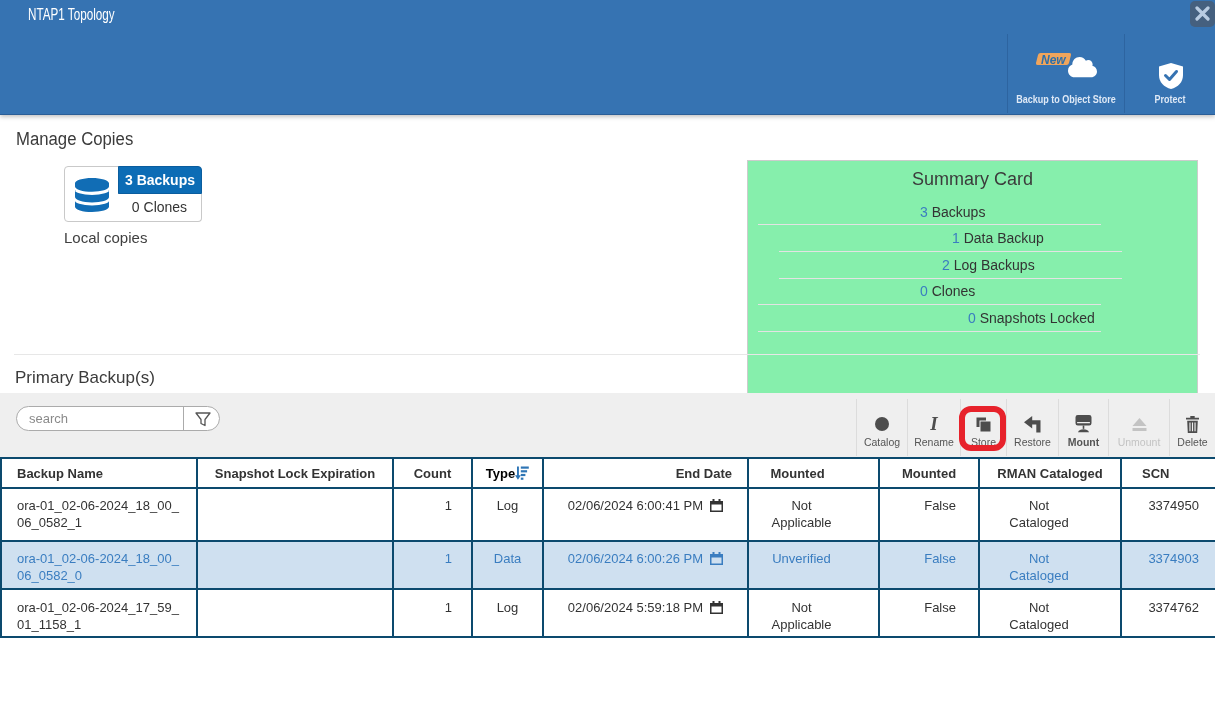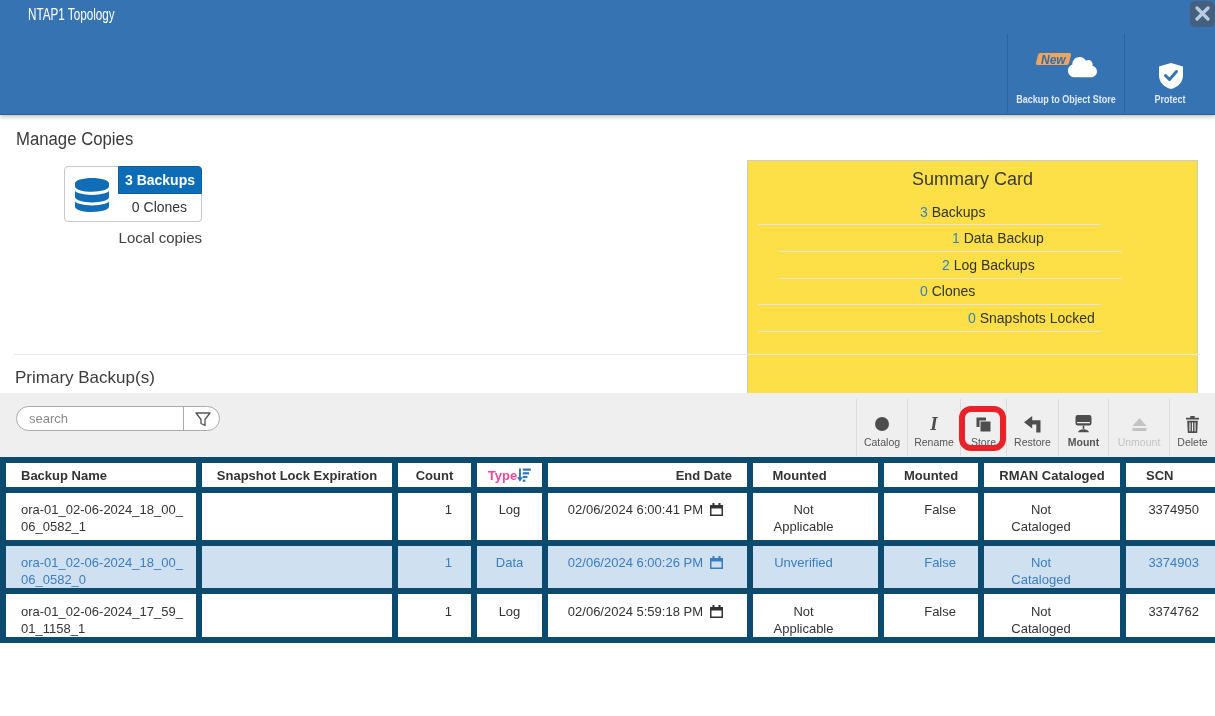--- a/index.html
+++ b/index.html
@@ -11,44 +11,44 @@
 .closebtn svg { position:absolute; left:5px; top:5px; }
 .hacts { position:absolute; right:0; top:34px; height:79px; display:flex; }
 .hact { position:relative; border-left:1px solid #2d64a0; color:#dfe9f6; font-size:11px; font-weight:700; text-align:center; }
 .hact .lbl { position:absolute; bottom:8px; left:0; right:0; white-space:nowrap; font-size:10px; }
 
 .h2 { position:absolute; color:#3b3b3b; font-size:18px; font-weight:400; }
 
 .cc-icon { position:absolute; left:64px; top:166px; width:55px; height:56px; background:#fff; border:1px solid #c9c9c9; border-radius:4px 0 0 4px; }
 .cc-backups { position:absolute; left:118px; top:166px; width:84px; height:28px; background:#0c6cb5; border:1px solid #0a5d9e; border-radius:0 4px 0 0; color:#fff; font-size:14px; font-weight:700; text-align:center; line-height:26px; }
 .cc-clones { position:absolute; left:118px; top:194px; width:84px; height:28px; background:#fff; border:1px solid #c9c9c9; border-top:none; border-left:none; border-radius:0 0 4px 0; color:#333; font-size:14px; text-align:center; line-height:27px; }
-.cc-caption { position:absolute; left:64px; top:229px; width:138px; text-align:right; color:#404040; font-size:15px; }
-
-.sumcard { position:absolute; left:747px; top:160px; width:451px; height:244px; border:1px solid #ccc; background:#fde047; }
+.cc-caption { position:absolute; left:64px; top:229px; width:138px; text-align:left; color:#404040; font-size:15px; }
+
+.sumcard { position:absolute; left:747px; top:160px; width:451px; height:244px; border:1px solid #ccc; background:#86efac; }
 .sumtitle { position:absolute; top:8px; left:0; right:0; text-align:center; color:#3b3b3b; font-size:18px; }
 .srow { position:absolute; font-size:14px; color:#333; }
 .srow b { color:#3a7dc0; font-weight:400; }
 .sdiv { position:absolute; height:1px; background:#e3e3e3; }
 
 .pagediv { position:absolute; left:14px; top:354px; width:1186px; height:1px; background:#e7e7e7; }
 
 .toolbar { position:absolute; left:0; top:393px; width:1215px; height:64px; background:#efefef; }
 .searchpill { position:absolute; left:16px; top:13px; width:204px; height:25px; background:#fff; border:1px solid #ababab; border-radius:13px; }
 .searchpill .ph { position:absolute; left:12px; top:4px; font-size:13px; color:#8a8a8a; }
 .searchpill .fdiv { position:absolute; left:166px; top:0; width:1px; height:23px; background:#ababab; }
 .searchpill svg { position:absolute; left:178px; top:5px; }
 .tbtns { position:absolute; right:0; top:6px; height:57px; display:flex; }
 .tbtn { position:relative; border-left:1px solid #dcdcdc; color:#555; font-size:10.5px; text-align:center; }
 .tbtn .ic { position:absolute; top:16px; left:0; right:0; height:18px; display:flex; align-items:center; justify-content:center; }
 .tbtn .lb { position:absolute; bottom:8px; left:0; right:0; }
 .tbtn.dis { color:#c3c3c3; }
 .redbox { position:absolute; left:959px; top:406px; width:47px; height:45px; border:6px solid #e7222b; border-radius:12px; }
 
 table.grid { position:absolute; left:0; top:457px; width:1215px; border-collapse:collapse; table-layout:fixed; font-size:13px; color:#333; }
-table.grid th, table.grid td { border:6px solid #0c4a6e; vertical-align:middle; line-height:17px; font-weight:400; padding:0; }
+table.grid th, table.grid td { border:2px solid #0c4a6e; vertical-align:middle; line-height:17px; font-weight:400; padding:0; }
 table.grid td { vertical-align:top; }
 table.grid th { height:30px; font-weight:700; color:#333; }
 tr.r1 td { height:53px; padding-top:8px; } tr.r2 td { height:48px; padding-top:8px; } tr.r3 td { height:48px; padding-top:9px; }
 tr.sel td { background:#cfe0f0; color:#3a7dc0; }
 .cal { display:inline-block; vertical-align:-2px; margin-left:7px; }
 </style>
 </head>
 <body>
 
 <div class="mhead">
@@ -192,21 +192,21 @@
       <col style="width:131px">
       <col style="width:100px">
       <col style="width:142px">
       <col style="width:95px">
   </colgroup>
   <tbody>
       <tr>
     <th style="text-align:left; padding-left:15px;">Backup Name</th>
     <th style="text-align:center;">Snapshot Lock Expiration</th>
     <th style="text-align:center;">Count</th>
-    <th style="text-align:center; color:#ec4899;">Type<svg style="vertical-align:-3px; margin-left:0;" width="14" height="15" viewBox="0 0 14 15">
+    <th style="text-align:center; color:#000000;">Type<svg style="vertical-align:-3px; margin-left:0;" width="14" height="15" viewBox="0 0 14 15">
             <g fill="#2e75b5">
               <rect x="5.8" y="0.5" width="8" height="2.2"></rect>
               <rect x="5.8" y="4.2" width="6.3" height="2.2"></rect>
               <rect x="5.8" y="7.9" width="4.6" height="2.2"></rect>
               <rect x="5.8" y="11.6" width="2.6" height="2.2"></rect>
               <rect x="2" y="0.5" width="1.9" height="10"></rect>
               <path d="M0 9.2 h5.9 L2.95 13.8 Z"></path>
             </g>
           </svg></th>
     <th style="text-align:right; padding-right:15px;">End Date</th>

